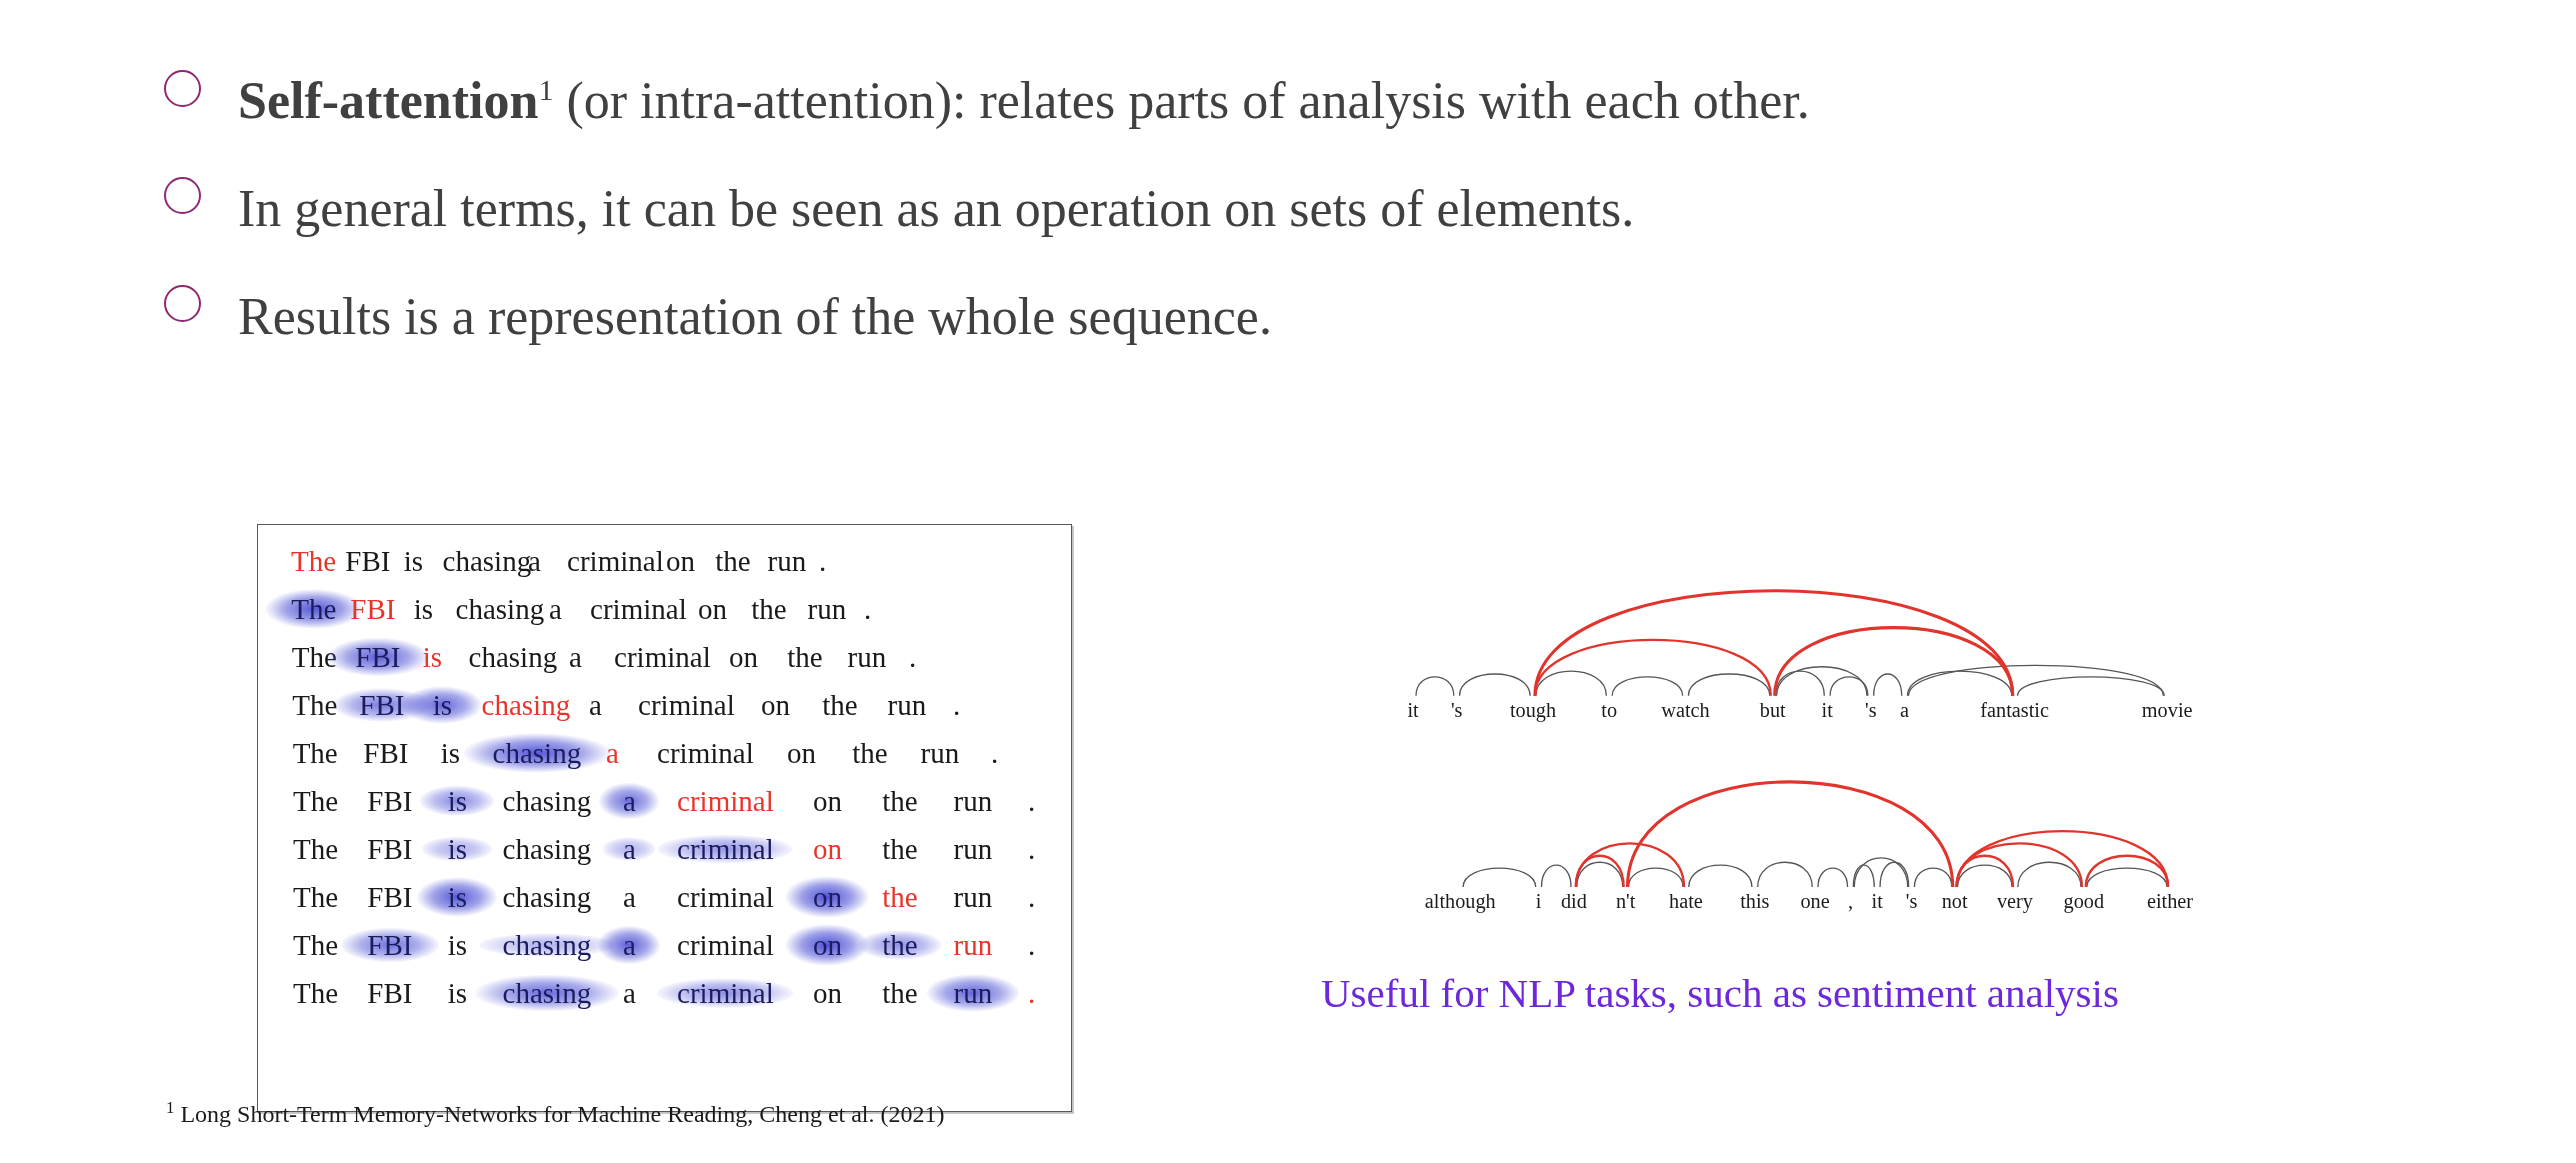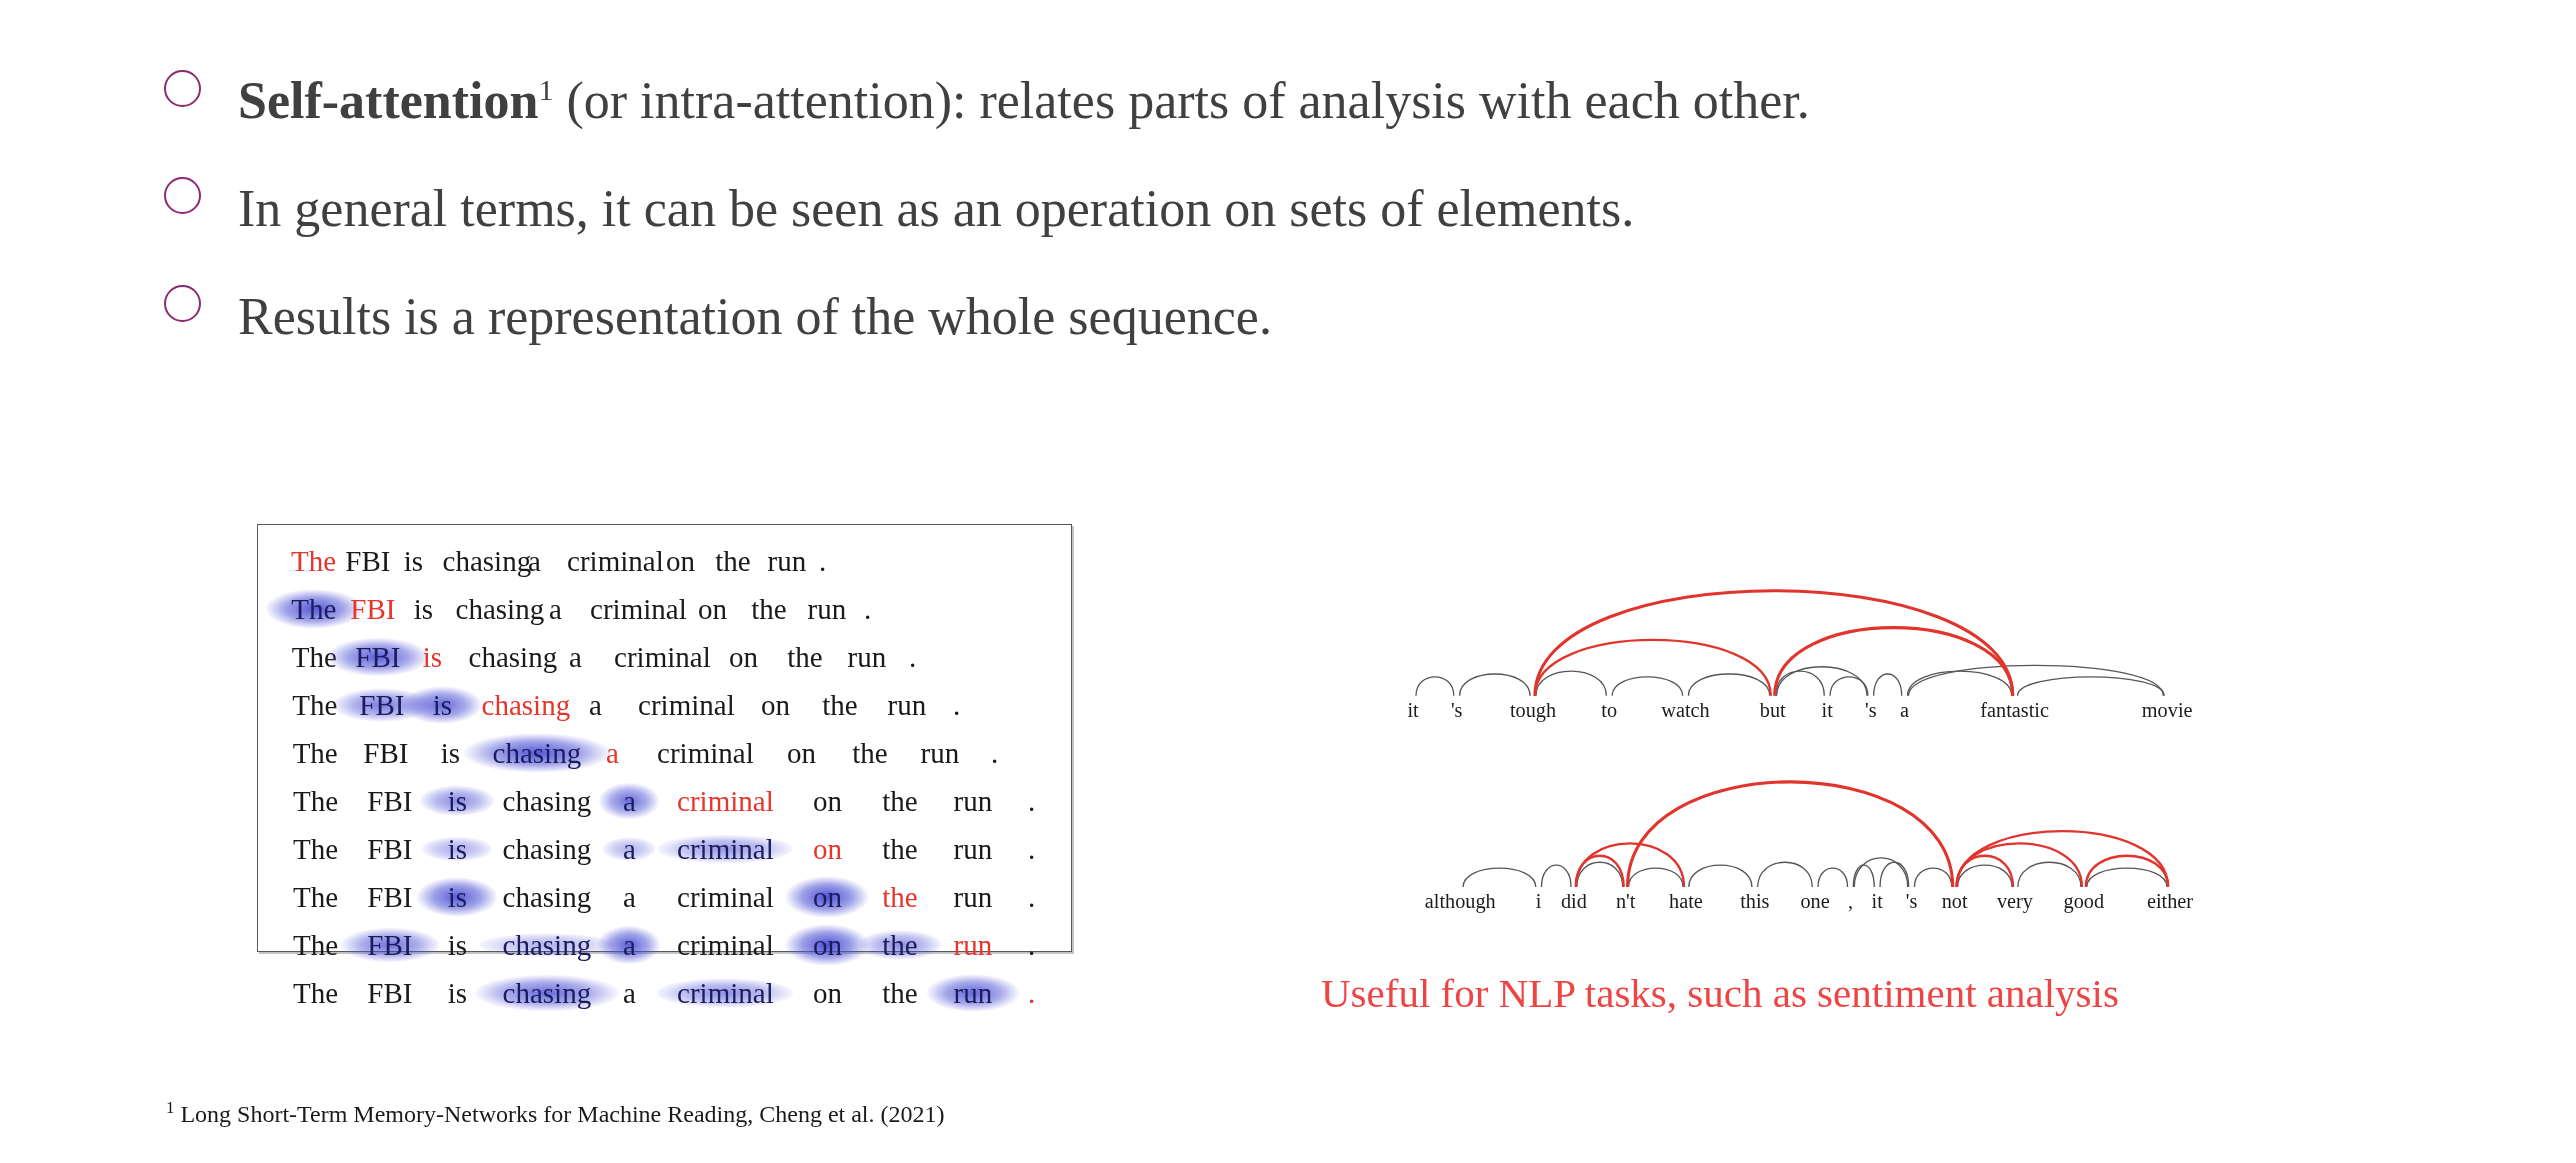--- a/index.html
+++ b/index.html
@@ -55,21 +55,21 @@
     vertical-align: super;
     font-weight: normal;
   }
 
   
   #attention-figure {
     position: absolute;
     left: 257px;
     top: 524px;
     width: 815px;
-    height: 428px;
+    height: 588px;
     border: 1.9px solid #56565c;
     background: #ffffff;
     box-sizing: border-box;
     box-shadow: 1.9px 1.9px 0 rgba(120,120,125,0.45);
   }
   .attn-rows {
     position: absolute;
     left: 21px;
     top: 11.6px;
     right: 13.5px;
@@ -132,21 +132,21 @@
     stroke-width: 2.4;
   }
 
   
   #arc-caption {
     position: absolute;
     left: 1321px;
     top: 969px;
     font-size: 41px;
     font-family: "Liberation Serif", serif;
-    color: #ef4444;
+    color: #6d28d9;
     white-space: nowrap;
   }
 
   
   #footnote {
     position: absolute;
     left: 166px;
     top: 1098px;
     font-size: 24px;
     font-family: "Liberation Serif", serif;

